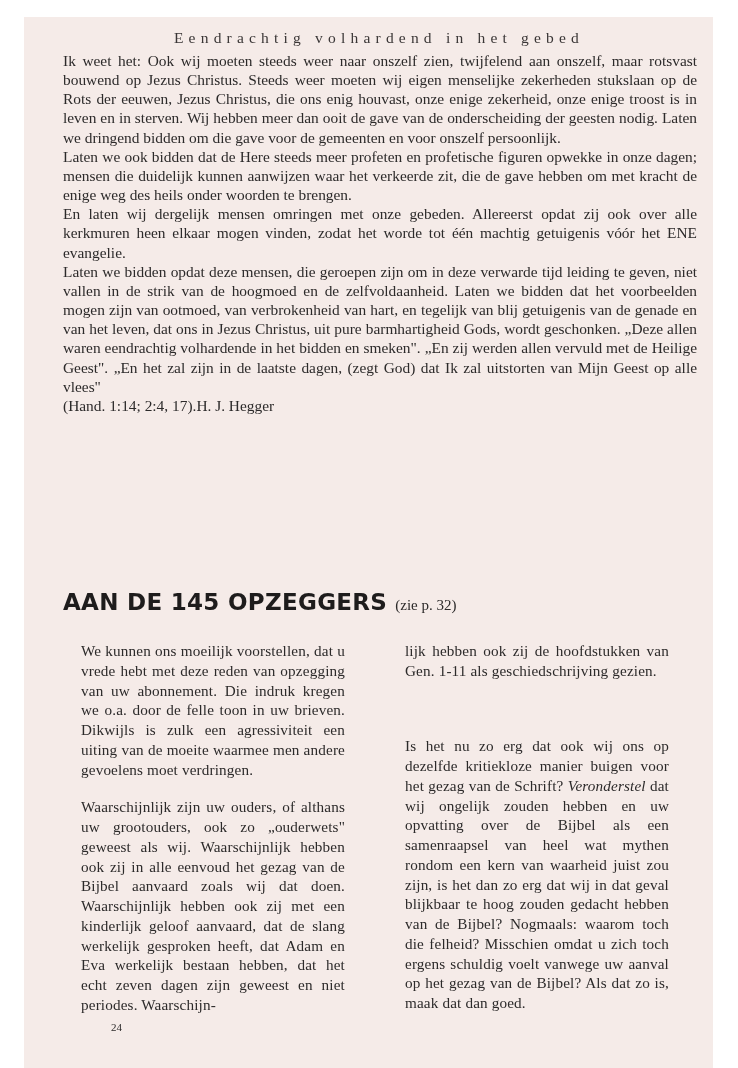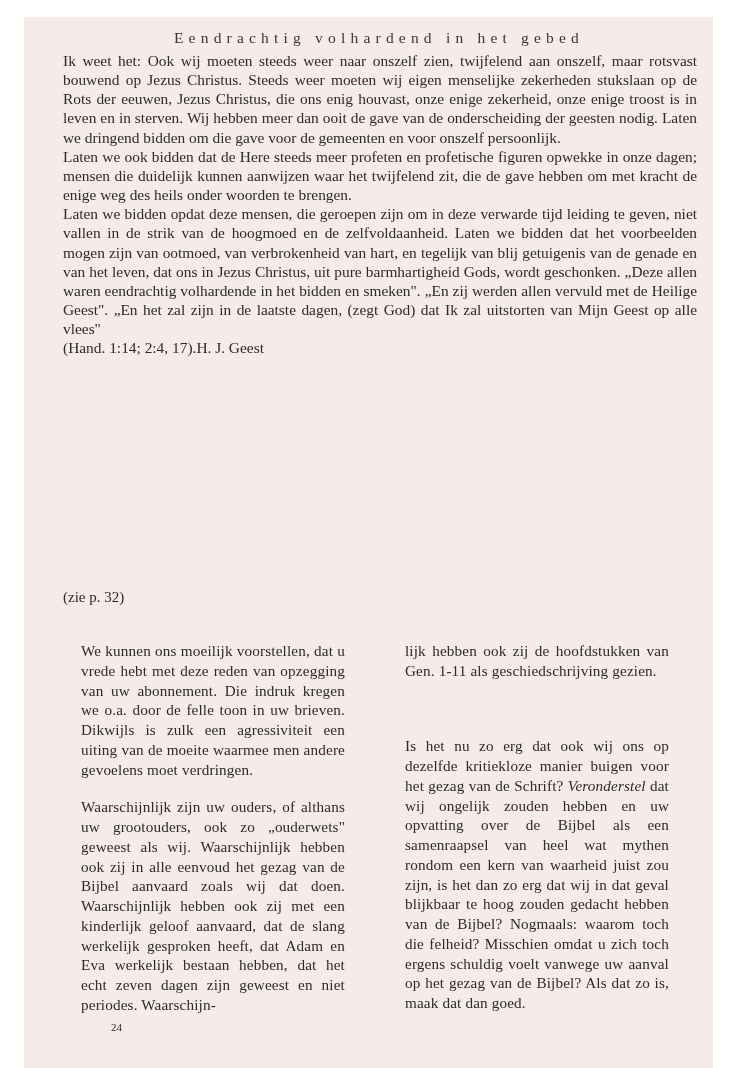--- a/index.html
+++ b/index.html
@@ -46,29 +46,31 @@
   </style>
 </head>
 <body>
 
 <div class="page">
 
   <div class="running-head txt">Eendrachtig volhardend in het gebed</div>
 
   <div class="body-block txt">
     <p>Ik weet het: Ook wij moeten steeds weer naar onszelf zien, twijfelend aan onszelf, maar rotsvast bouwend op Jezus Christus. Steeds weer moeten wij eigen menselijke zekerheden stukslaan op de Rots der eeuwen, Jezus Christus, die ons enig houvast, onze enige zekerheid, onze enige troost is in leven en in sterven. Wij hebben meer dan ooit de gave van de onderscheiding der geesten nodig. Laten we dringend bidden om die gave voor de gemeenten en voor onszelf persoonlijk.</p>
-    <p>Laten we ook bidden dat de Here steeds meer profeten en profetische figuren opwekke in onze dagen; mensen die duidelijk kunnen aanwijzen waar het twijfelend zit, die de gave hebben om met kracht de enige weg des heils onder woorden te brengen.</p>
+    <p>Laten we ook bidden dat de Here steeds meer profeten en profetische figuren opwekke in onze dagen; mensen die duidelijk kunnen aanwijzen waar het verkeerde zit, die de gave hebben om met kracht de enige weg des heils onder woorden te brengen.</p>
+    <p>En laten wij dergelijk mensen omringen met onze gebeden. Allereerst opdat zij ook over alle kerkmuren heen elkaar mogen vinden, zodat het worde tot één machtig getuigenis vóór het ENE evangelie.</p>
     <p>Laten we bidden opdat deze mensen, die geroepen zijn om in deze verwarde tijd leiding te geven, niet vallen in de strik van de hoogmoed en de zelfvoldaanheid. Laten we bidden dat het voorbeelden mogen zijn van ootmoed, van verbrokenheid van hart, en tegelijk van blij getuigenis van de genade en van het leven, dat ons in Jezus Christus, uit pure barmhartigheid Gods, wordt geschonken. „Deze allen waren eendrachtig volhardende in het bidden en smeken". „En zij werden allen vervuld met de Heilige Geest". „En het zal zijn in de laatste dagen, (zegt God) dat Ik zal uitstorten van Mijn Geest op alle vlees"</p>
     <div class="signature-line">
       <span>(Hand. 1:14; 2:4, 17).</span>
-      <span>H. J. Geest</span>
+      <span>H. J. Hegger</span>
     </div>
   </div>
 
   <div class="headline">
+    <span class="big">AAN DE 145 OPZEGGERS</span>
     <span class="ref txt">(zie p. 32)</span>
   </div>
 
   <div class="col col-left txt">
     <p>We kunnen ons moeilijk voorstellen, dat u vrede hebt met deze reden van opzegging van uw abonnement. Die indruk kregen we o.a. door de felle toon in uw brieven. Dikwijls is zulk een agressiviteit een uiting van de moeite waarmee men andere gevoelens moet verdringen.</p>
     <p>Waarschijnlijk zijn uw ouders, of althans uw grootouders, ook zo „ouderwets" geweest als wij. Waarschijnlijk hebben ook zij in alle eenvoud het gezag van de Bijbel aanvaard zoals wij dat doen. Waarschijnlijk hebben ook zij met een kinderlijk geloof aanvaard, dat de slang werkelijk gesproken heeft, dat Adam en Eva werkelijk bestaan hebben, dat het echt zeven dagen zijn geweest en niet periodes. Waarschijn-</p>
   </div>
 
   <div class="col col-right txt">
     <p>lijk hebben ook zij de hoofdstukken van Gen. 1-11 als geschiedschrijving gezien.</p>

